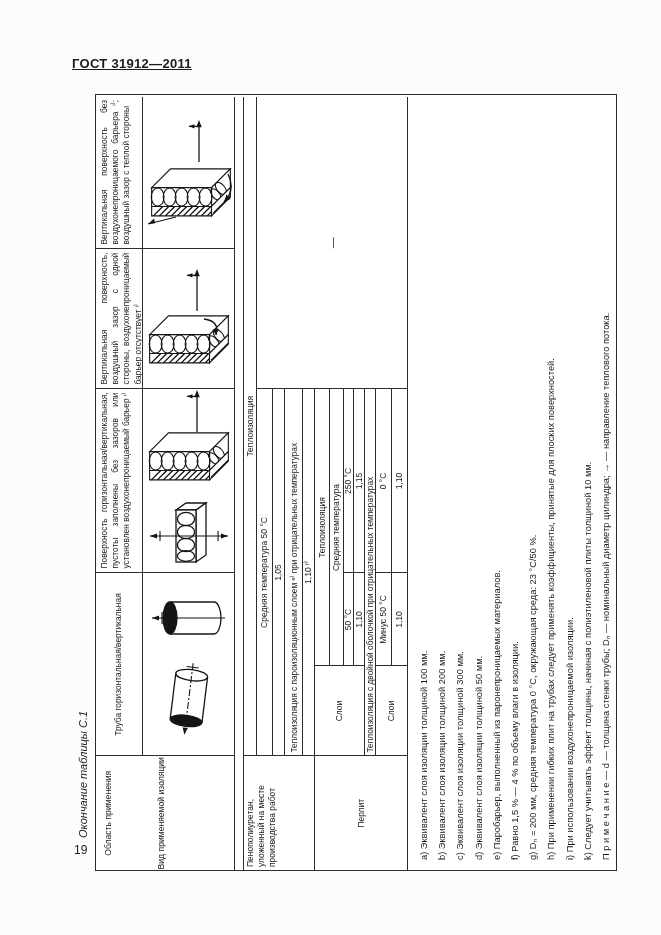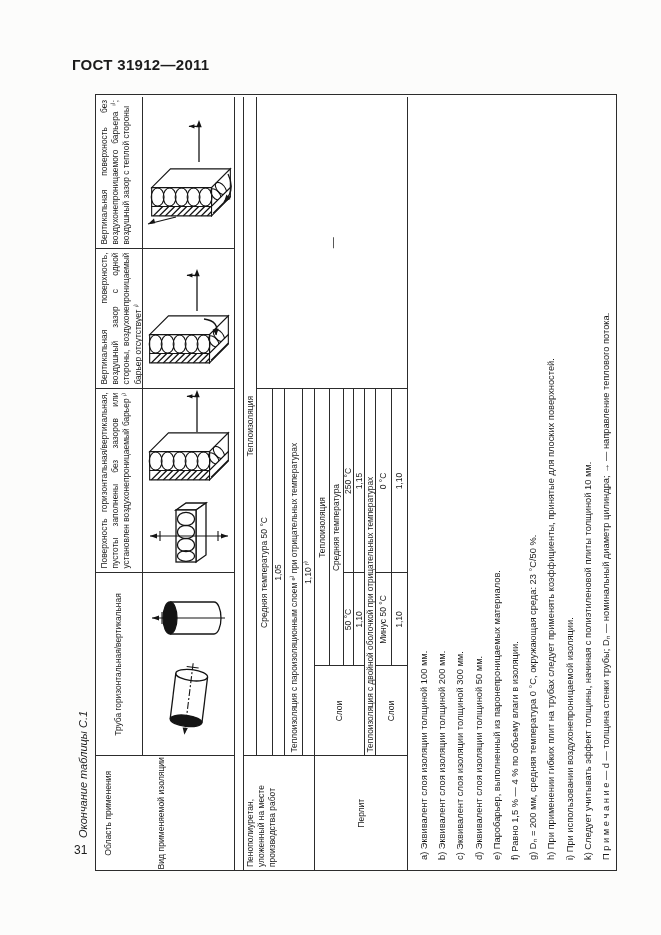--- a/index.html
+++ b/index.html
@@ -1,19 +1,19 @@
 <!DOCTYPE html>
 <html><head>
 <meta charset="utf-8">
 <style>
   html,body{margin:0;padding:0;}
   body{width:661px;height:935px;background:#f4f4f2;}
   .page{position:relative;width:661px;height:935px;background:#fcfcfb;overflow:hidden;
         font-family:"Liberation Sans",sans-serif;color:#1b1b1b;}
-  .gost-header{position:absolute;left:72px;top:56px;font-weight:bold;font-size:15px;letter-spacing:.3px;}
+  .gost-header{position:absolute;left:72px;top:56px;font-weight:bold;font-size:13px;letter-spacing:.3px;text-decoration:underline;}
   .side-caption{position:absolute;left:77px;top:838px;transform:rotate(-90deg);transform-origin:0 0;
         font-style:italic;font-size:11px;white-space:nowrap;}
   .page-num{position:absolute;left:74px;top:843px;font-size:12px;}
 
   
   .table-rot{position:absolute;left:95px;top:871px;width:777px;height:522px;
         transform:rotate(-90deg);transform-origin:0 0;}
   .grid{box-sizing:border-box;width:777px;height:522px;border:1.5px solid #2c2c2c;display:grid;
         grid-template-columns:114.5px 90px 85px 8px 184px 140px 151.5px;
         grid-template-rows:47px 92px 9px 13px 16px 12px 18px 12px 15px 14px 10px 11px 11px 16px 16px auto;
@@ -68,21 +68,21 @@
           <polygon points="1,9 7,6.6 7,11.4" stroke="none"></polygon>
         </g>
       </symbol>
     </defs>
   </svg>
 
   <div class="gost-header">ГОСТ 31912—2011</div>
 
   <div class="side-caption">Окончание таблицы С.1</div>
 
-  <div class="page-num">31</div>
+  <div class="page-num">19</div>
 
   <div class="table-rot">
     <div class="grid">
 
       <div class="c headc1" style="grid-column:1;grid-row:1/3">
         <span>Область применения</span>
         <span>Вид применяемой изоляции</span>
       </div>
 
       <div class="c hdr hdr1" style="grid-column:2/5;grid-row:1">Труба горизонтальная/вертикальная</div>

